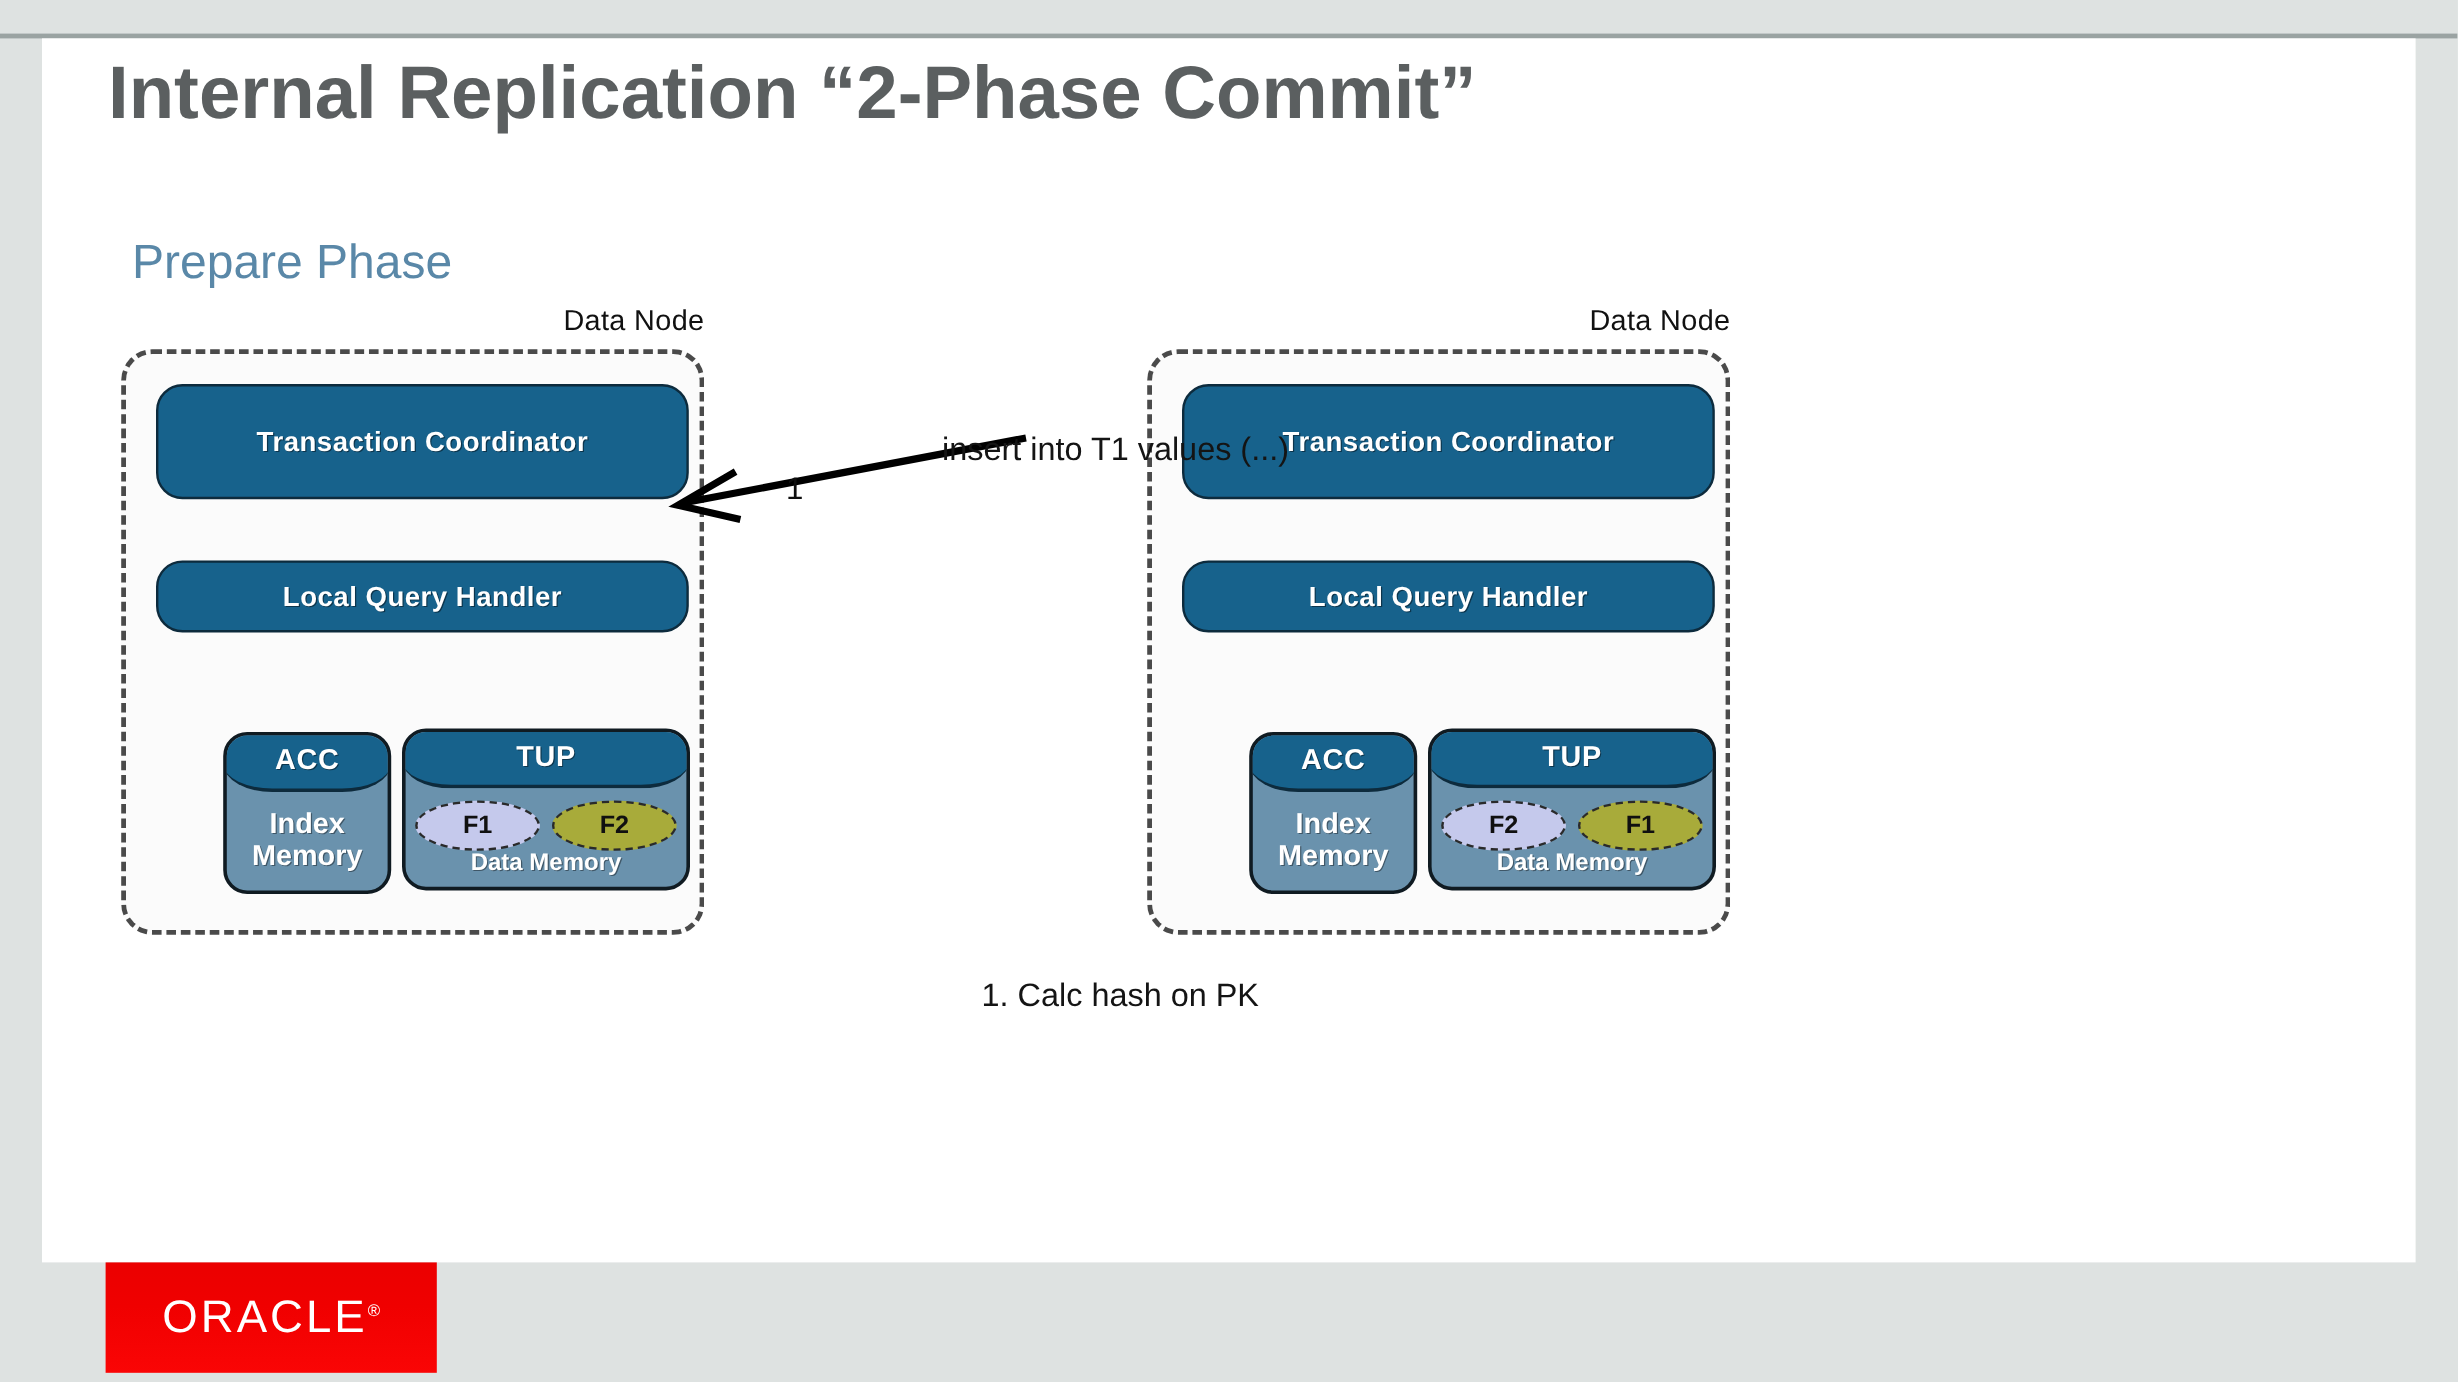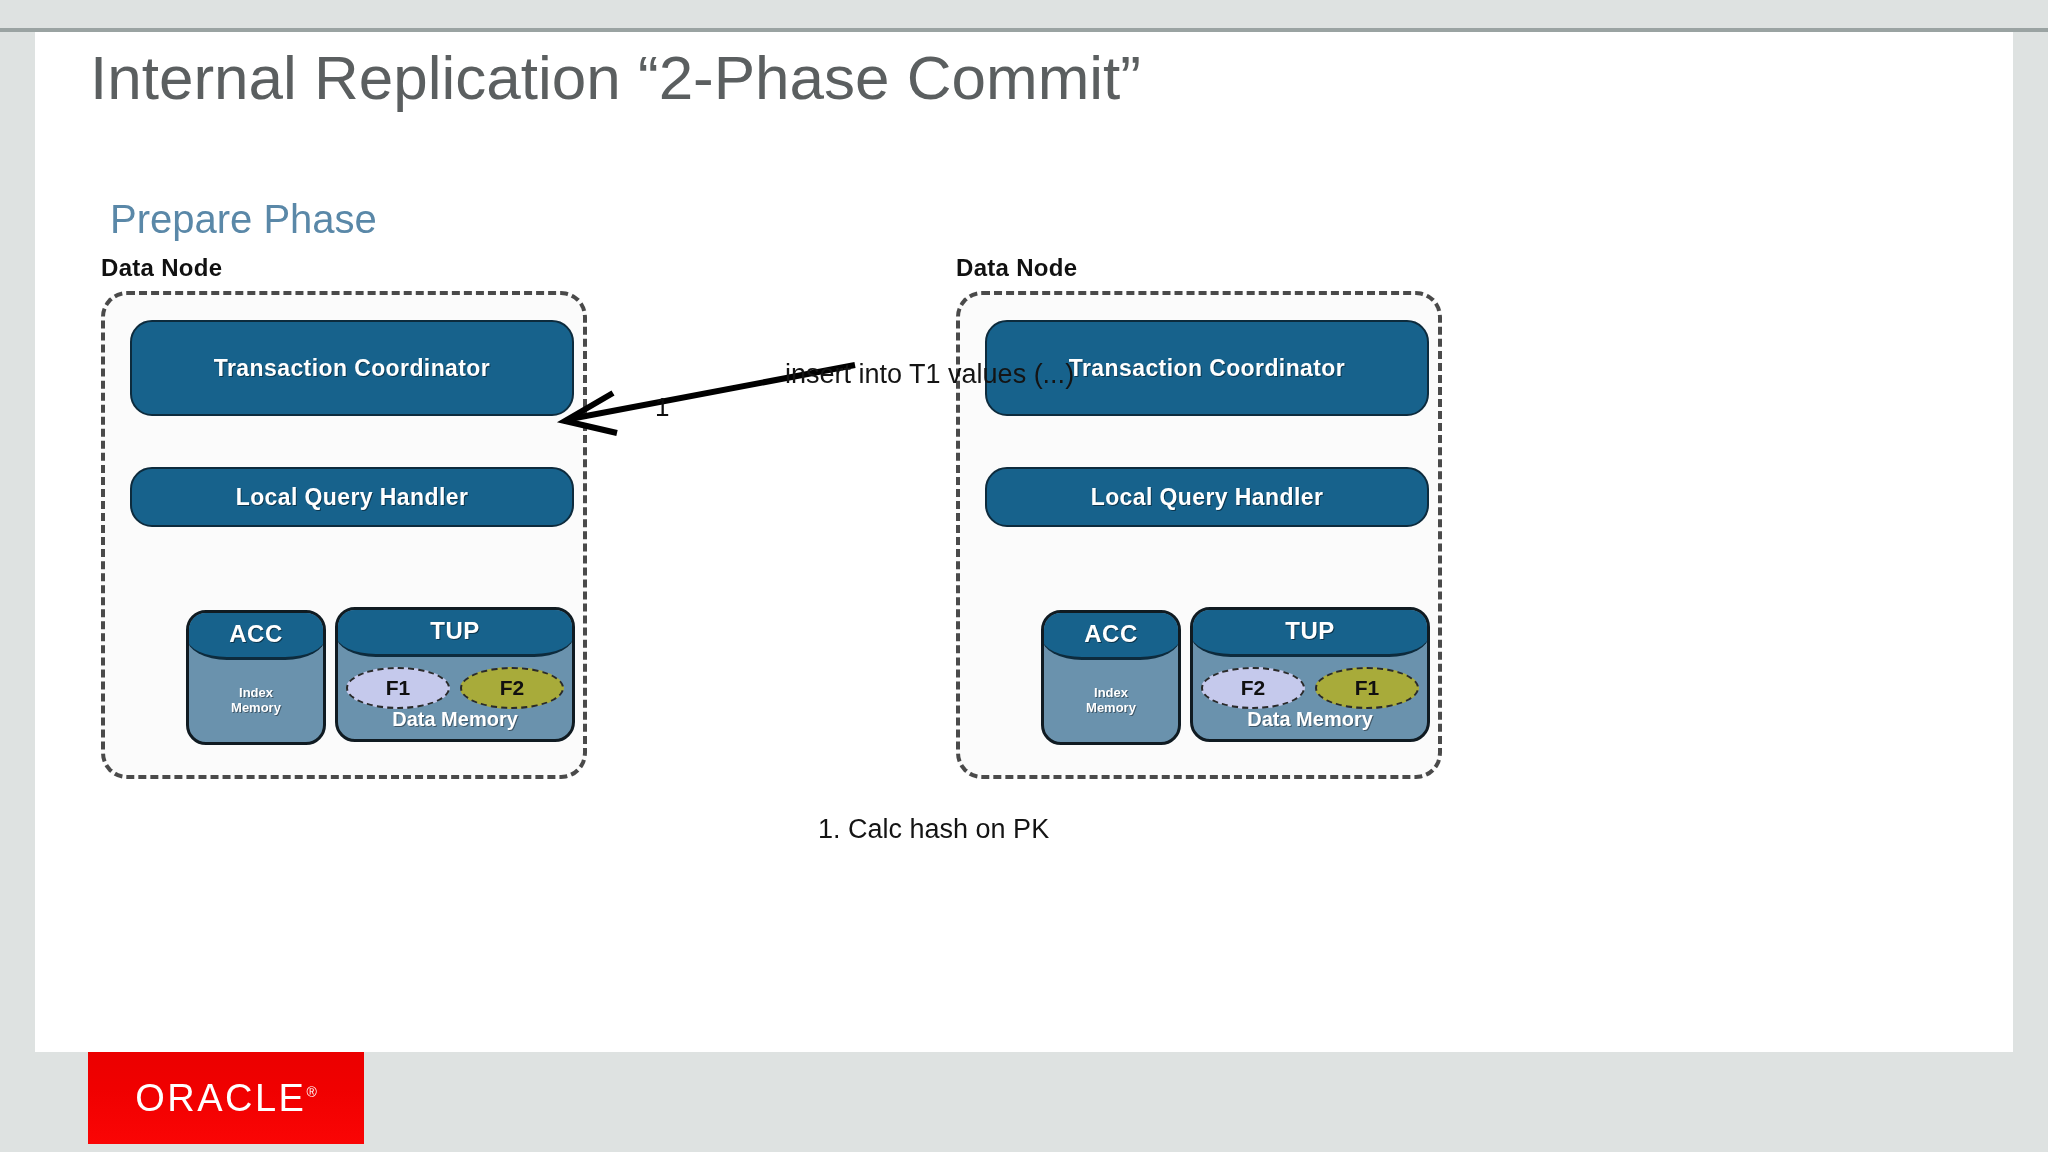--- a/index.html
+++ b/index.html
@@ -43,21 +43,21 @@
     height: 1020px;
     background: #ffffff;
   }
 
   .slide-title {
     position: absolute;
     left: 55px;
     top: 12px;
     width: 1800px;
     font-size: 62px;
-    font-weight: 400;
+    font-weight: 700;
     color: #5b5f60;
     letter-spacing: 0px;
     white-space: nowrap;
     line-height: 1.1;
   }
 
   .section-subtitle {
     position: absolute;
     left: 75px;
     top: 165px;
@@ -66,23 +66,23 @@
     color: #5a88a8;
     white-space: nowrap;
   }
 
   
   .node-wrap { position: absolute; }
   .node-caption {
     position: absolute;
     top: 0;
     width: 100%;
-    text-align: left;
+    text-align: right;
     font-size: 24px;
-    font-weight: bold;
+    font-weight: normal;
     color: #111111;
     letter-spacing: 0.3px;
   }
   .node-box {
     position: absolute;
     top: 37px;
     left: 0;
     width: 100%;
     height: 488px;
     box-sizing: border-box;
@@ -138,21 +138,21 @@
     position: absolute;
     left: 0; right: 0; top: 46px; bottom: 0;
     display: flex;
     flex-direction: column;
     align-items: center;
     justify-content: center;
   }
   .cyl-label {
     color: #ffffff;
     font-weight: bold;
-    font-size: 13px;
+    font-size: 24px;
     text-align: center;
     line-height: 1.12;
     text-shadow: 1px 1px 0 rgba(0,0,0,0.4);
   }
 
   .acc { width: 140px; height: 135px; margin-left: 43px; }
   .tup { width: 240px; height: 135px; }
 
   .tup-fields {
     position: absolute;

